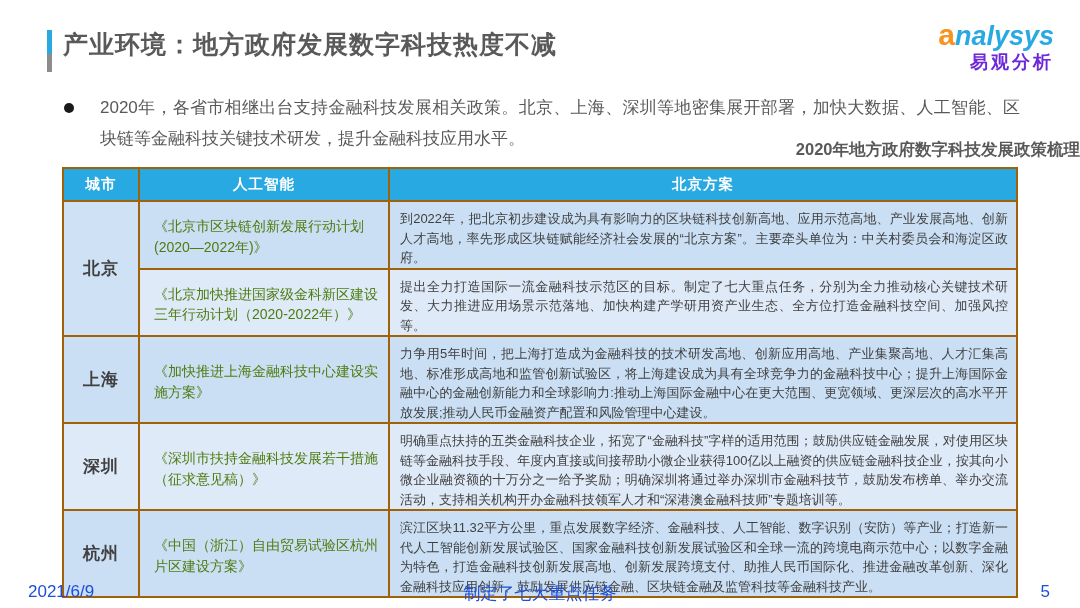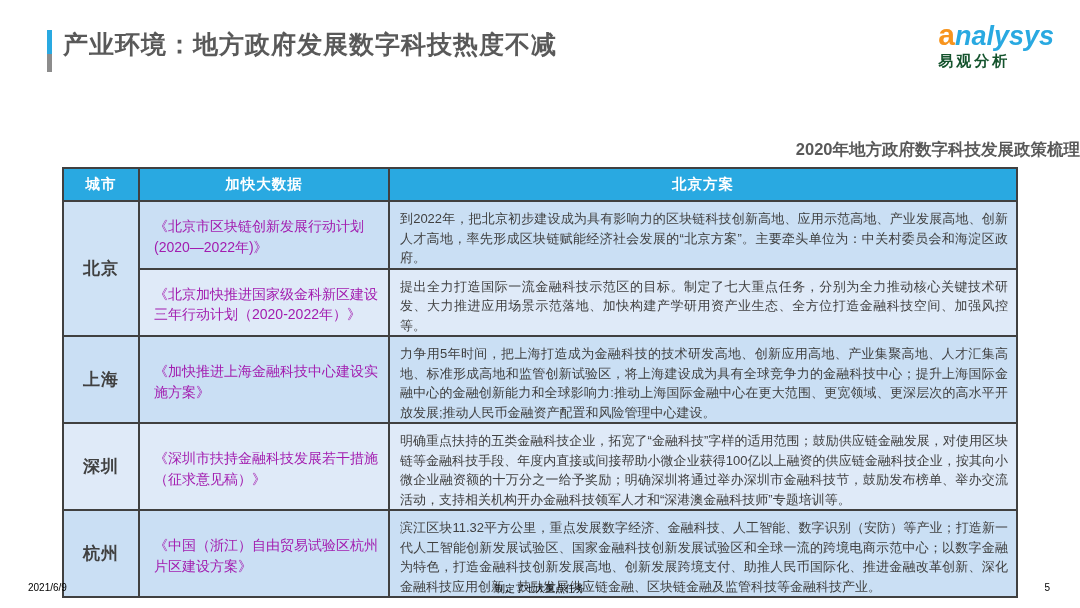--- a/index.html
+++ b/index.html
@@ -8,58 +8,58 @@
 
   .slide { position: relative; width: 1080px; height: 608px; background: #fff; }
 
   
   .header { position: absolute; top: 26px; left: 47px; right: 26px; height: 50px; }
   .accent-bar { position: absolute; left: 0; top: 4px; width: 5px; height: 42px; }
   .accent-top { width: 100%; height: 24px; background: var(--accent-blue, #29a9e1); }
   .accent-bottom { width: 100%; height: 18px; background: #8c8c8c; }
   .page-title { position: absolute; left: 16px; top: 2px; font-size: 25px; font-weight: bold; color: #595959; letter-spacing: 1px; white-space: nowrap; }
 
-  .logo { position: absolute; right: 0; top: -8px; text-align: left; line-height: 1.1; }
+  .logo { position: absolute; right: 0; top: -8px; text-align: right; line-height: 1.1; }
   .logo-en { font-size: 27px; font-weight: bold; font-style: italic; color: var(--accent-blue, #29a9e1); letter-spacing: 0px; }
   .logo-a { color: var(--accent-orange, #f7941d); font-style: normal; font-size: 30px; }
-  .logo-cn { font-size: 15px; font-weight: bold; color: #14532d; letter-spacing: 3px; margin-top: 1px; }
+  .logo-cn { font-size: 18px; font-weight: bold; color: #6d28d9; letter-spacing: 3px; margin-top: 1px; }
 
   
   .bullet-row { position: absolute; top: 92px; left: 64px; width: 956px; display: flex; }
   .bullet-dot { width: 10px; height: 10px; border-radius: 50%; background: #1a1a1a; margin-top: 11px; flex: 0 0 10px; }
   .bullet-text { margin-left: 26px; font-size: 17px; line-height: 1.85; color: #595959; text-align: justify; }
 
   
   .table-title { position: absolute; top: 139px; left: 0; width: 1080px; text-align: right; font-size: 16.5px; font-weight: bold; color: #595959; }
 
   table.policy-table { position: absolute; top: 167px; left: 62px; width: 956px; border-collapse: collapse; table-layout: fixed; }
-  .policy-table th, .policy-table td { border: 2px solid #404040; vertical-align: middle; }
+  .policy-table th, .policy-table td { border: 2px solid #a16207; vertical-align: middle; }
   .policy-table th {
     background: var(--header-blue, #29a9e1); color: #ffffff;
     font-size: 14.5px; font-weight: bold; height: 33px; text-align: center; letter-spacing: 1px;
   }
   .col-city { width: 76px; }
   .col-name { width: 250px; }
 
   td.city-cell { text-align: center; font-size: 17px; font-weight: bold; color: #404040; letter-spacing: 1px; }
-  td.name-cell { font-size: 14px; color: #a21caf; padding: 12px 10px 8px 14px; line-height: 1.45; }
+  td.name-cell { font-size: 14px; color: #4d7c0f; padding: 12px 10px 8px 14px; line-height: 1.45; }
   td.points-cell { font-size: 13px; color: #404040; padding: 7px 8px 0 10px; line-height: 1.5; text-align: justify; }
 
   tr.row-dark  td { background: #cadff4; }
   tr.row-light td { background: #dfeaf8; }
   td.span-city { background: #cfe2f5 !important; }
 
   
   .watermark { position: absolute; top: 300px; left: 600px; width: 260px; height: 260px;
     border: 34px solid rgba(41, 169, 225, 0.06); border-radius: 50%; pointer-events: none; }
   .watermark::after { content: ""; position: absolute; left: -60px; top: 40px; width: 120px; height: 120px;
     border: 22px solid rgba(41, 169, 225, 0.05); border-radius: 50%; }
 
   
-  .footer { position: absolute; bottom: 6px; left: 20px; right: 20px; height: 20px; font-size: 10px; color: #000000; }
+  .footer { position: absolute; bottom: 6px; left: 20px; right: 20px; height: 20px; font-size: 17px; color: #1d4ed8; }
   .footer-date { position: absolute; left: 8px; top: 0; }
   .footer-slogan { position: absolute; left: 0; right: 0; top: 0; text-align: center; }
   .footer-page { position: absolute; right: 10px; top: 0; }
 </style>
 </head>
 <body>
 
 <div class="slide">
 
   <div class="header">
@@ -67,35 +67,39 @@
       <div class="accent-top"></div>
       <div class="accent-bottom"></div>
     </div>
     <div class="page-title">产业环境：地方政府发展数字科技热度不减</div>
     <div class="logo">
       <div class="logo-en"><span class="logo-a">a</span><span>nalysys</span></div>
       <div class="logo-cn">易观分析</div>
     </div>
   </div>
 
+  <div class="bullet-row">
+    <span class="bullet-dot"></span>
+    <p class="bullet-text">2020年，各省市相继出台支持金融科技发展相关政策。北京、上海、深圳等地密集展开部署，加快大数据、人工智能、区块链等金融科技关键技术研发，提升金融科技应用水平。</p>
+  </div>
 
   <div class="table-title">2020年地方政府数字科技发展政策梳理</div>
 
   <div class="watermark"></div>
 
   <table class="policy-table">
     <colgroup>
         <col class="col-city">
         <col class="col-name">
         <col>
       </colgroup>
     <thead>
       <tr>
         <th>城市</th>
-        <th>加快大数据</th>
+        <th>人工智能</th>
         <th>北京方案</th>
       </tr>
     </thead>
     <tbody>
       <tr class="row-dark">
         <td class="city-cell span-city" rowspan="2">北京</td>
         <td class="name-cell">《北京市区块链创新发展行动计划(2020—2022年)》</td>
         <td class="points-cell">到2022年，把北京初步建设成为具有影响力的区块链科技创新高地、应用示范高地、产业发展高地、创新人才高地，率先形成区块链赋能经济社会发展的“北京方案”。主要牵头单位为：中关村委员会和海淀区政府。</td>
       </tr>
       <tr class="row-light">

